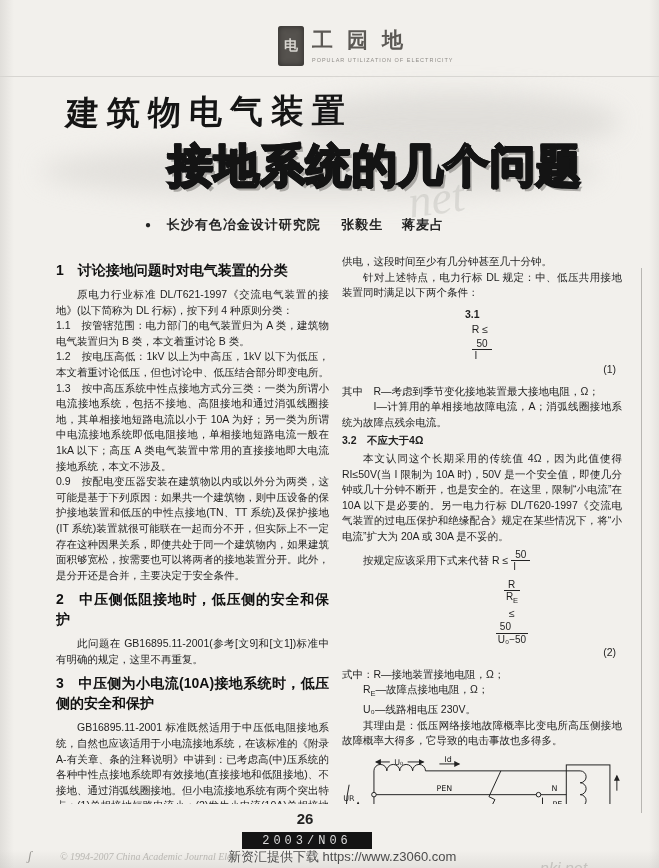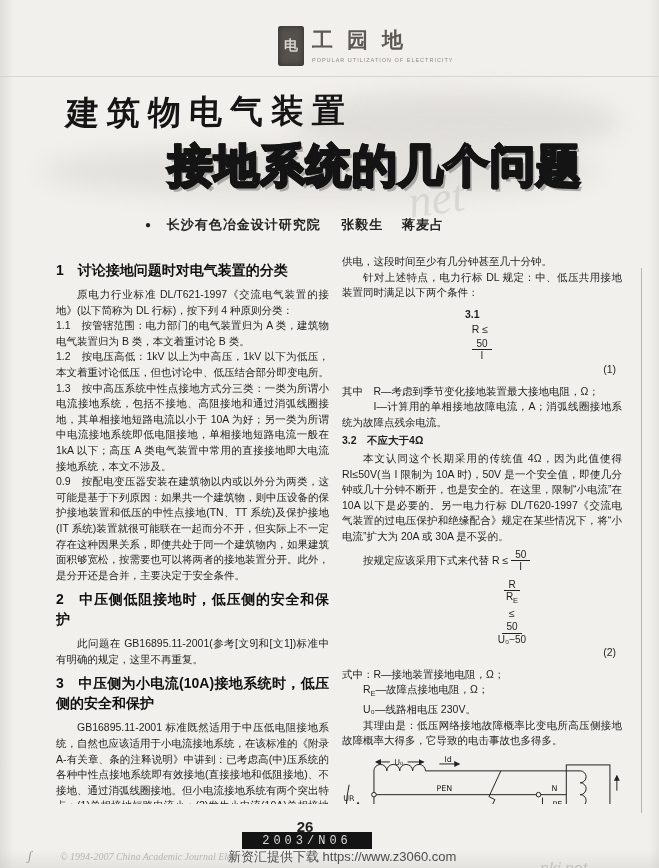--- a/index.html
+++ b/index.html
@@ -62,37 +62,37 @@
   .col p{margin:0;}
   .col p.ind{text-indent:2em;}
   .col p.ind3{text-indent:3em;}
   h3.sec{font-size:14px;font-weight:bold;margin:6px 0 7px 0;line-height:20px;color:#111;}
   p.subsec{font-weight:bold;margin:3px 0 2px 0;}
   
   .formula{display:flex;align-items:center;margin:6px 0;min-height:26px;flex-direction:column;}
   .formula .sec-no{width:34px;font-weight:bold;}
   .formula .lhs{margin-right:4px;}
   .formula .tag{margin-left:auto;padding-right:6px;}
-  .frac{display:inline-flex;flex-direction:column;align-items:center;line-height:1.15;
+  .frac{display:inline-flex;flex-direction:column;line-height:1.15;
         font-size:10px;vertical-align:middle;margin:0 3px;}
   .frac .num{border-bottom:1px solid #222;padding:0 4px;}
   .frac .den{padding:0 2px;}
   .f2-center{justify-content:flex-start;padding-left:60px;}
   .f2-center .rel{margin:0 4px;}
   sub.sm{font-size:7.5px;}
   .inline-frac-line{display:flex;align-items:center;margin:4px 0 2px 0;text-indent:0;}
   .inline-frac-line .txt{text-indent:2em;}
   
   .figure-wrap{margin-top:6px;}
   .figure-wrap svg{display:block;}
   .fig-caption{font-size:9.5px;font-weight:bold;margin:4px 0 8px 0;color:#111;text-align:left;}
   svg text{font-family:"DejaVu Sans",sans-serif;font-size:8px;fill:#222;}
   
   .page-num{position:absolute;top:810px;left:0;width:610px;text-align:center;
-    font-size:15px;font-weight:bold;color:#222;margin-top:8px;}
+    font-size:15px;font-weight:bold;color:#222;}
   .issue-box{position:absolute;top:832px;left:242px;width:130px;height:17px;background:#141414;
     color:#dcdcdc;font-size:12px;letter-spacing:4px;display:flex;align-items:center;justify-content:center;
     font-family:"Liberation Mono","DejaVu Sans Mono",monospace;}
   .foot-row{position:absolute;top:846px;left:0;width:659px;height:20px;}
   .corner-mark{position:absolute;left:28px;top:2px;color:#9a9894;font-size:13px;
     font-family:"Liberation Serif","DejaVu Serif",serif;font-style:italic;}
   .foot-copy{position:absolute;left:60px;top:5px;font-size:10px;color:#b9b7b2;font-style:italic;
     font-family:"Liberation Serif","DejaVu Serif",serif;white-space:nowrap;}
   .foot-dl{position:absolute;left:228px;top:2px;font-size:13px;color:#4c4c4c;white-space:nowrap;z-index:2;}
   .foot-trail{position:absolute;left=540px;left:540px;top:14px;font-size:16px;color:#c4c2be;font-style:italic;}

